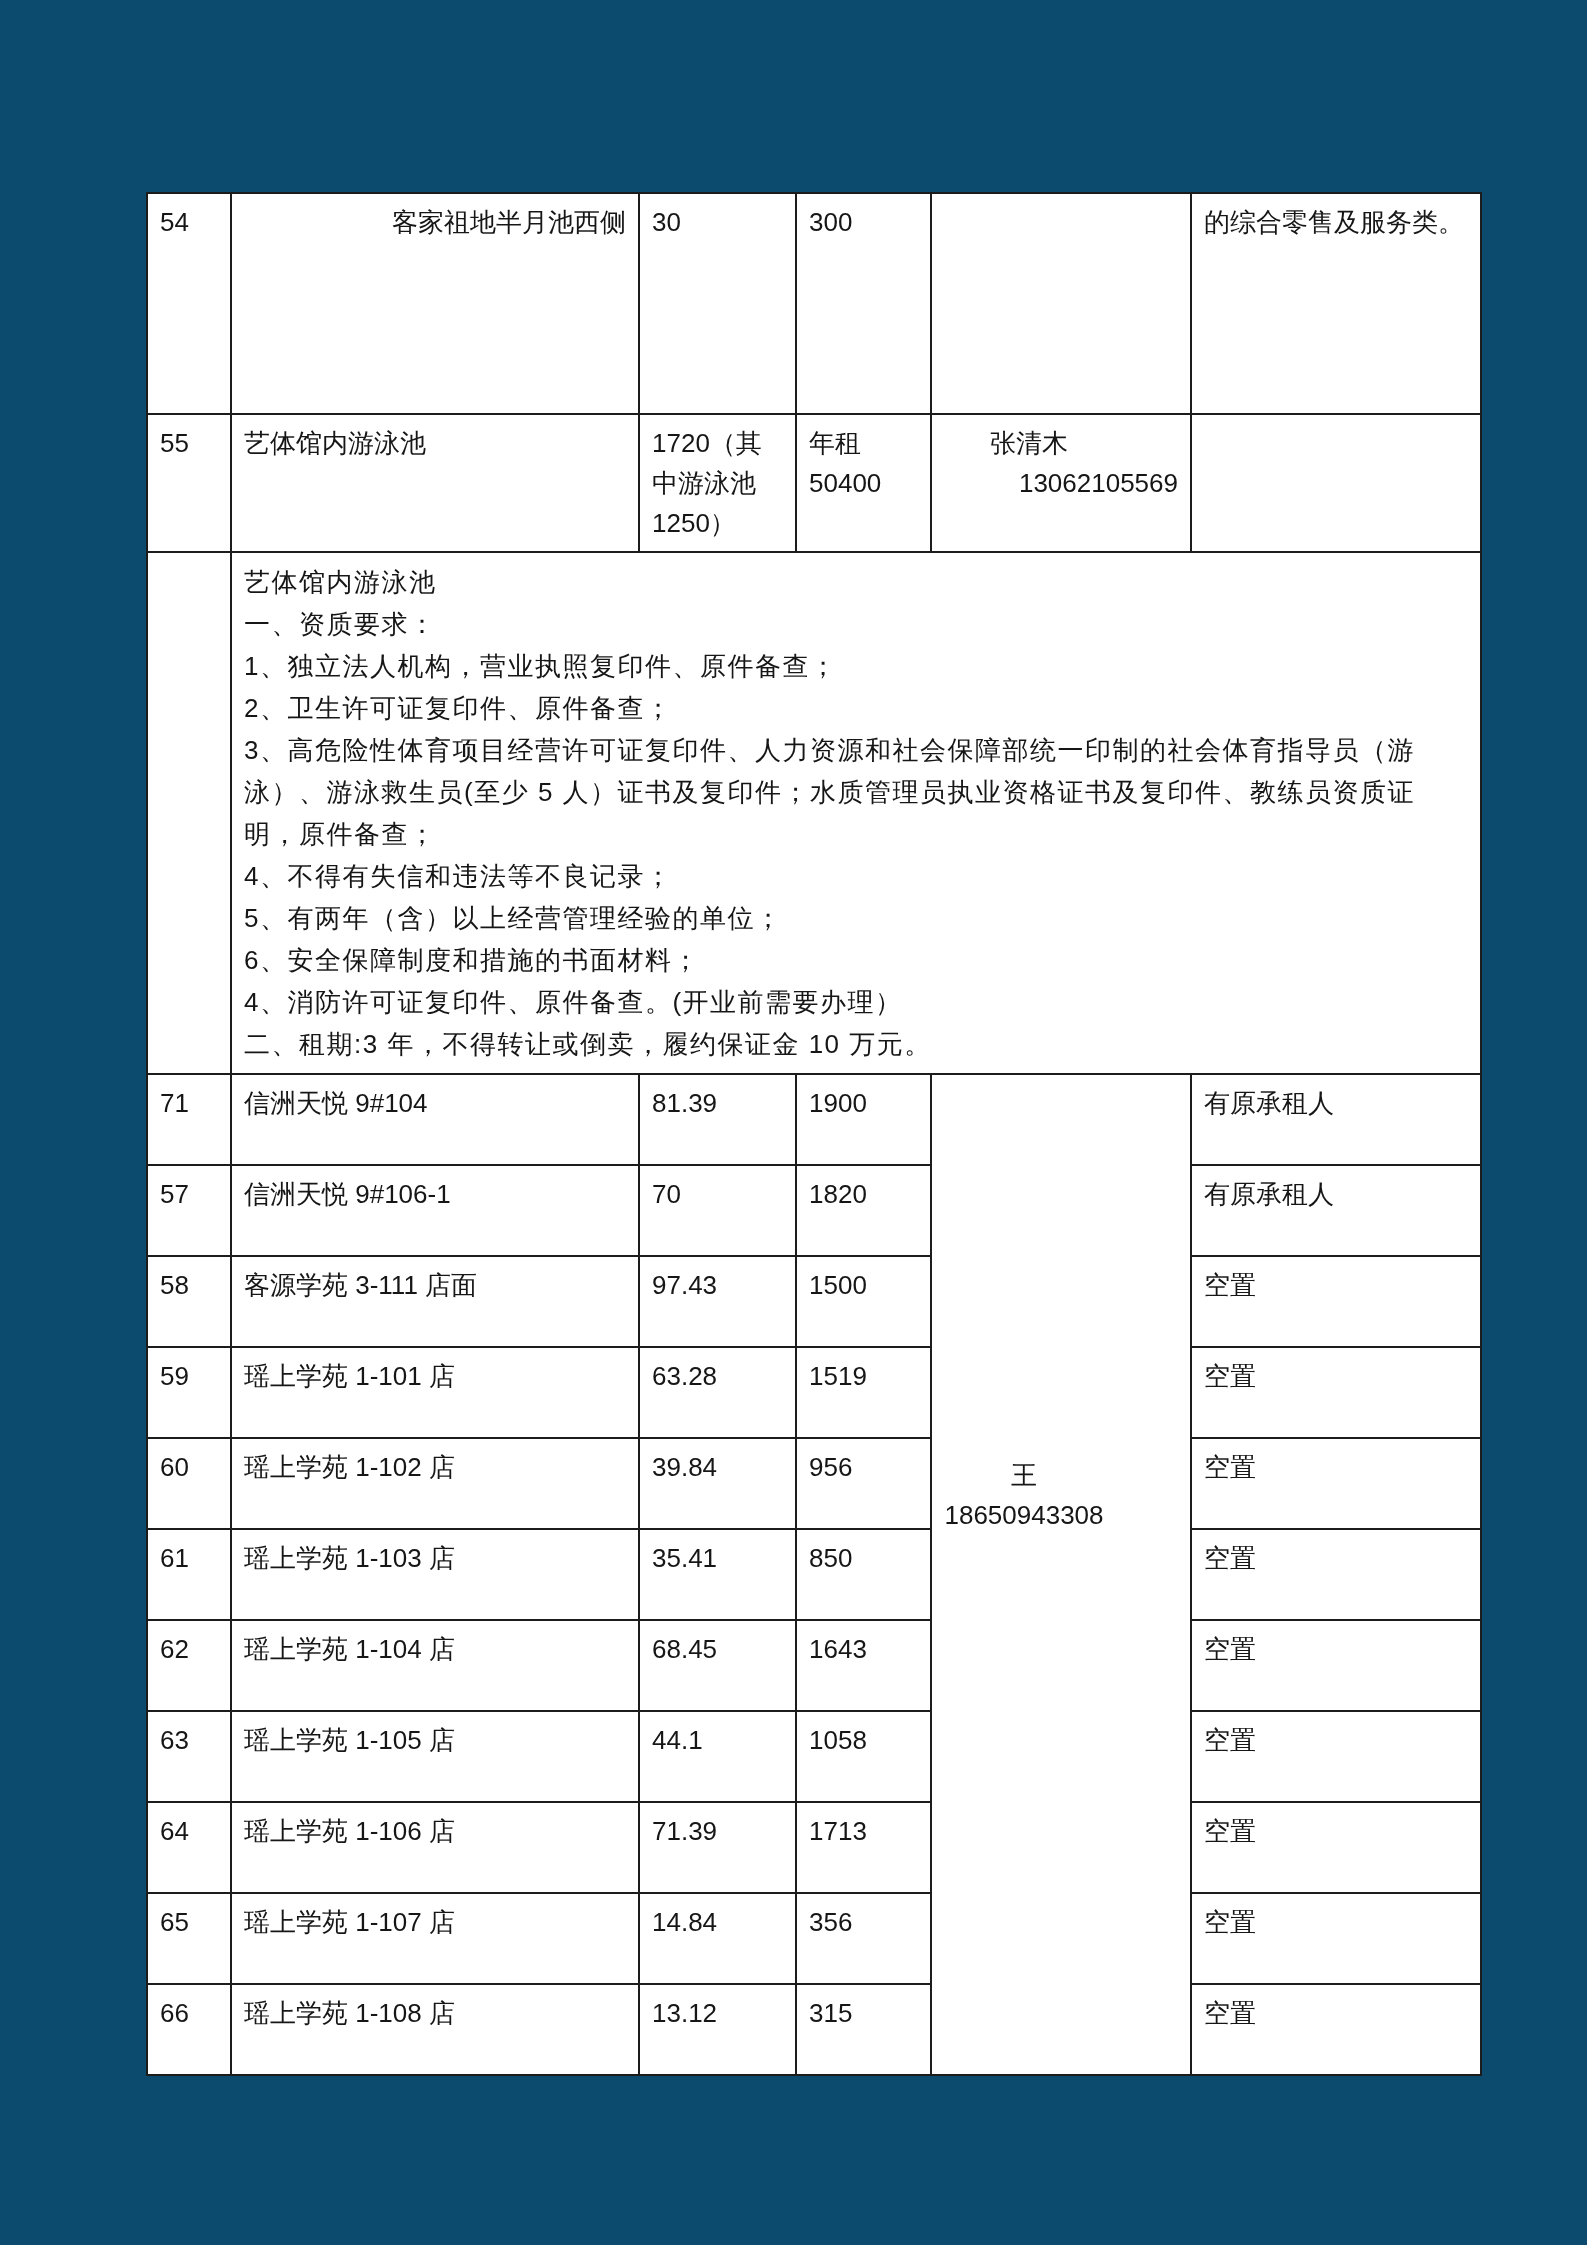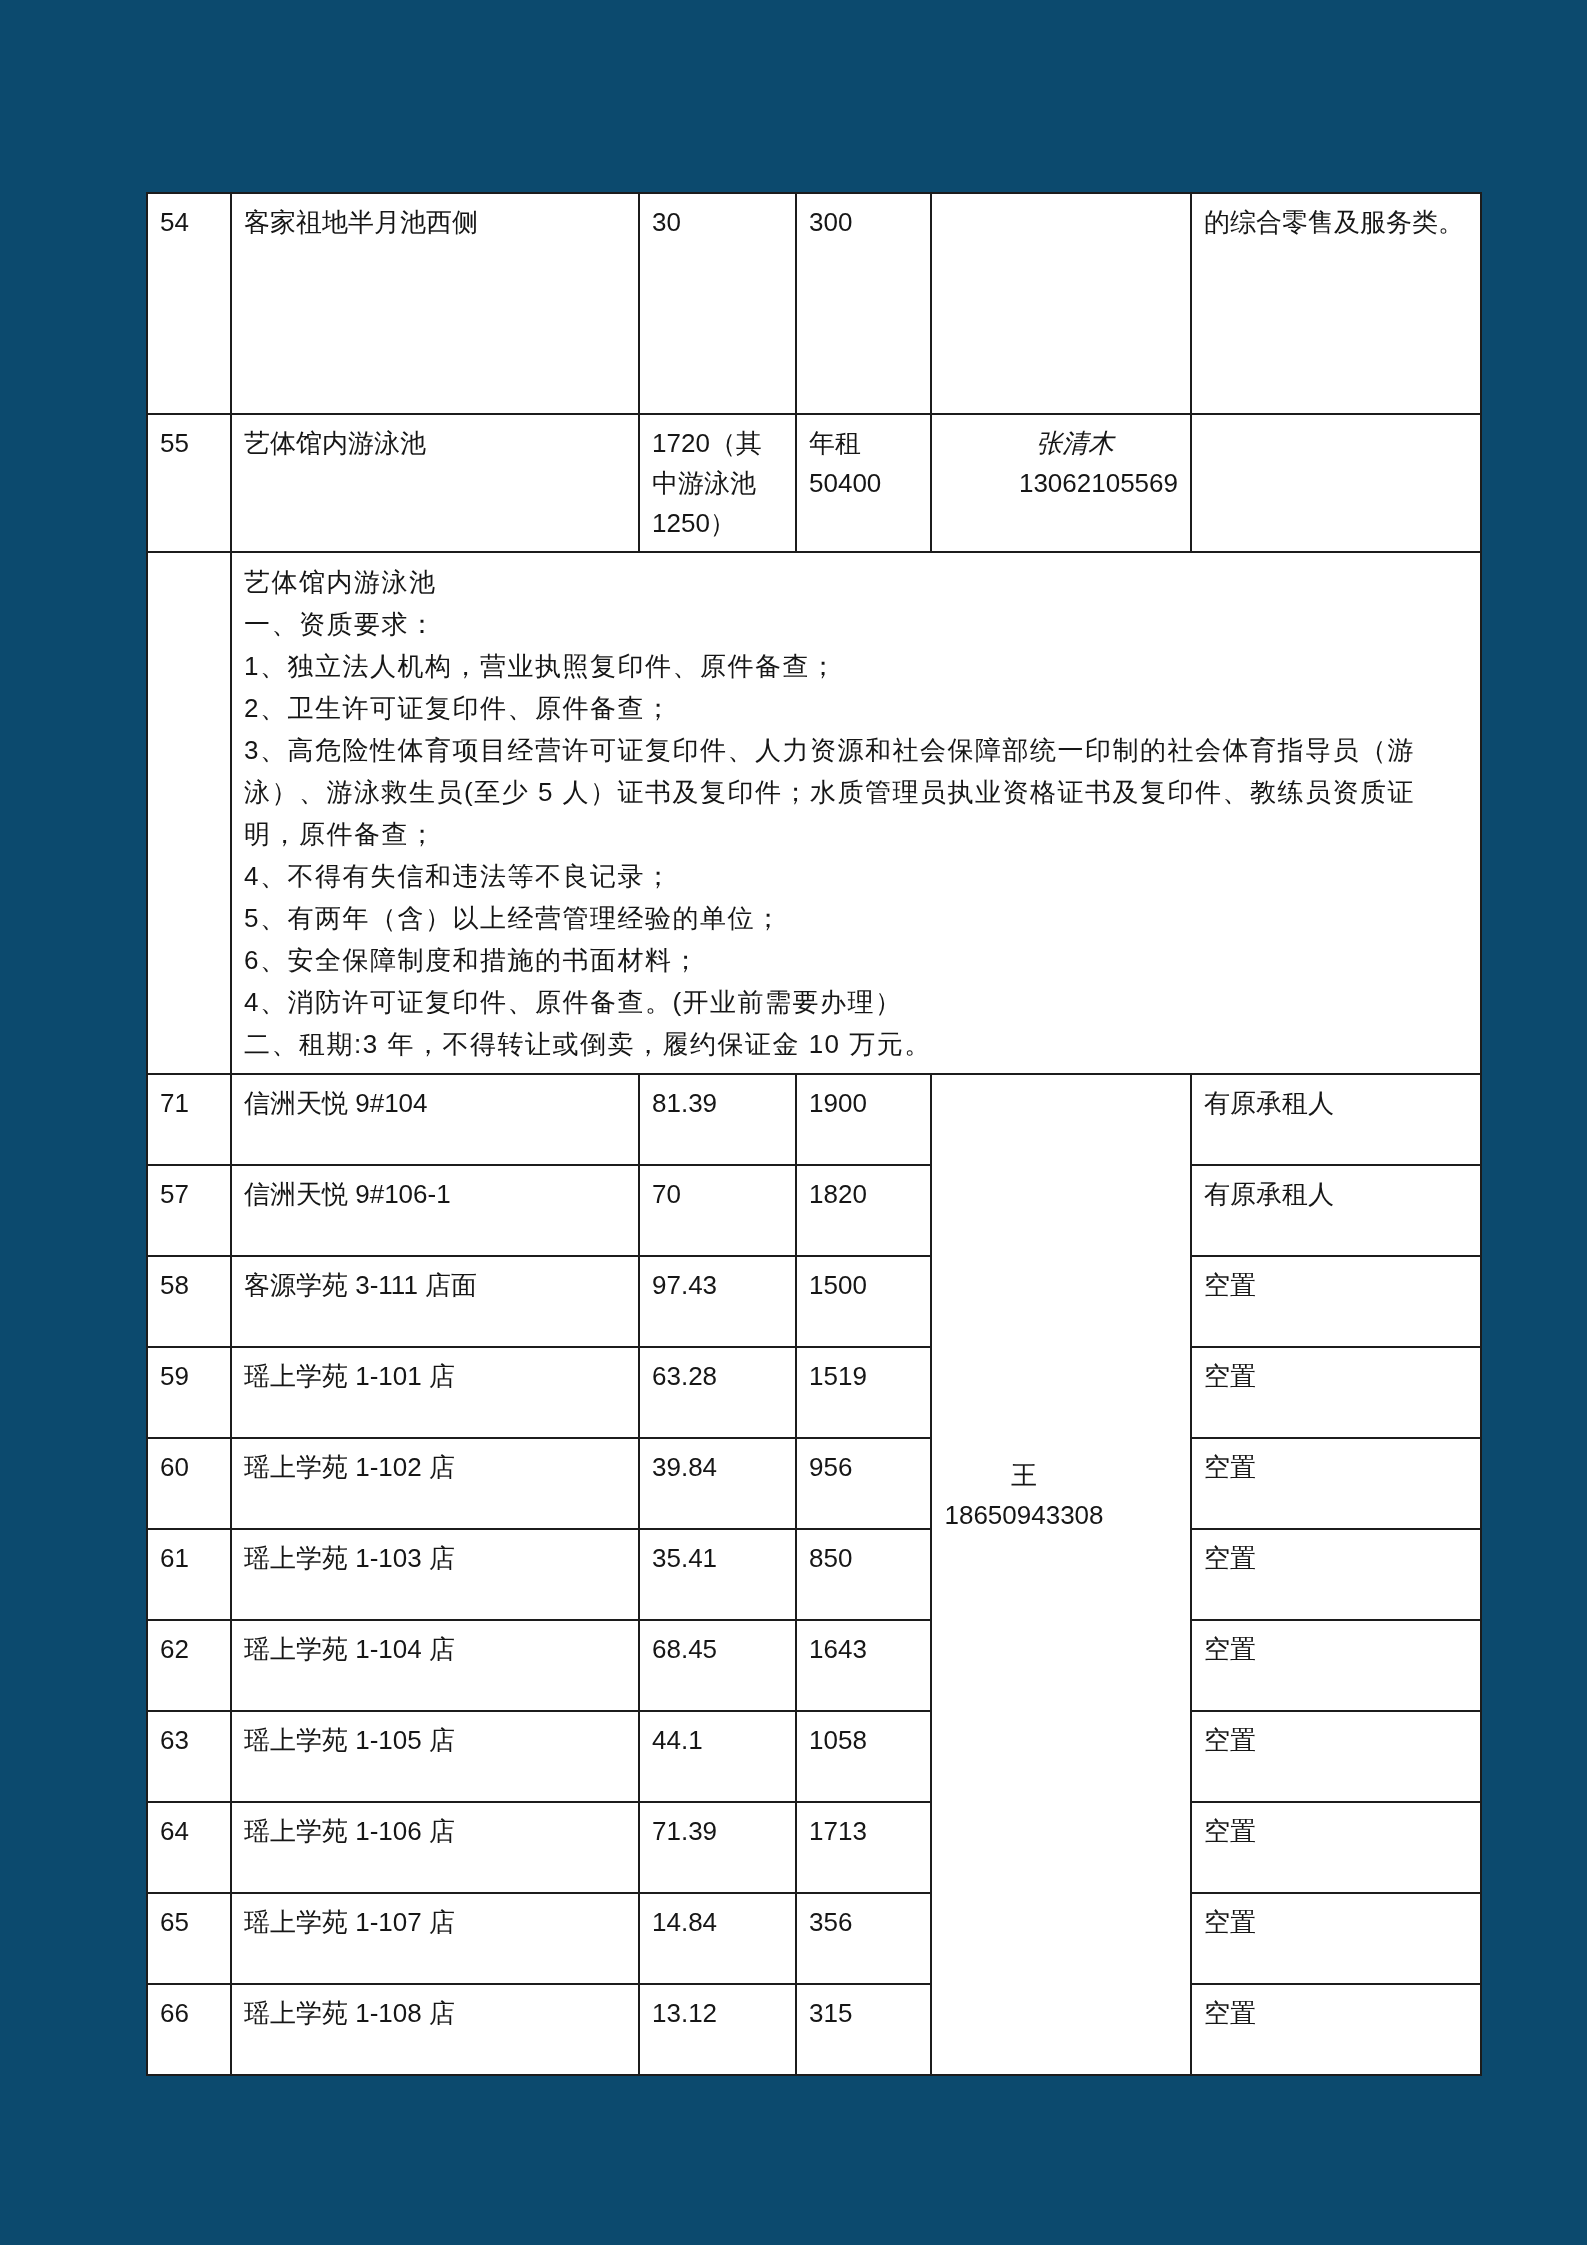--- a/index.html
+++ b/index.html
@@ -28,28 +28,28 @@
     padding:8px 12px;
     word-break:break-word;
     background:#ffffff;
   }
   
   tr.r54 { height:221px; }
   tr.r55 { height:127px;padding-left:36px; }
   tr.rreq { height:502px; }
   tr.listing { height:91px; }
 
-  td.name-centered { text-align:left; vertical-align:middle; }
+  td.name-centered { text-align:right; vertical-align:middle; }
   td.req-cell { padding:4px 14px; }
   td.req-cell p {
     margin:0;
     line-height:42px;
     letter-spacing:1.5px;
   }
-  td.contact-55 .c-name { text-align:right; width:170px;font-style:italic; }
+  td.contact-55 .c-name { text-align:center; width:170px; }
   td.contact-55 .c-phone { text-align:right; }
   td.contact-merged { vertical-align:top; }
   td.contact-merged .c-block {
     margin-top:372px;
     width:160px;
     text-align:center;
   }
   td.status-cell { text-align:left; }
   td.remark-cell { }
 </style>

